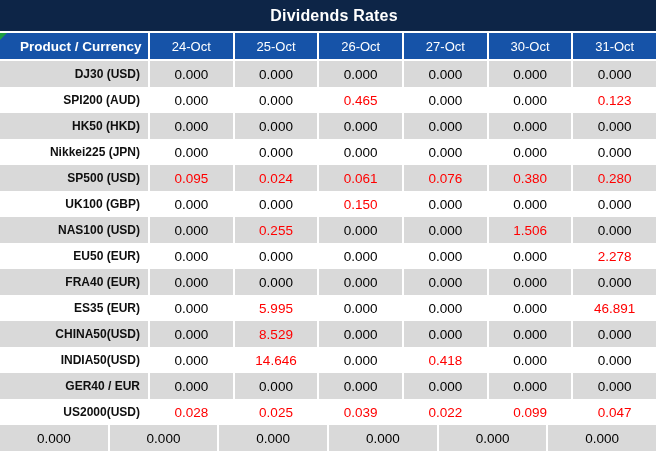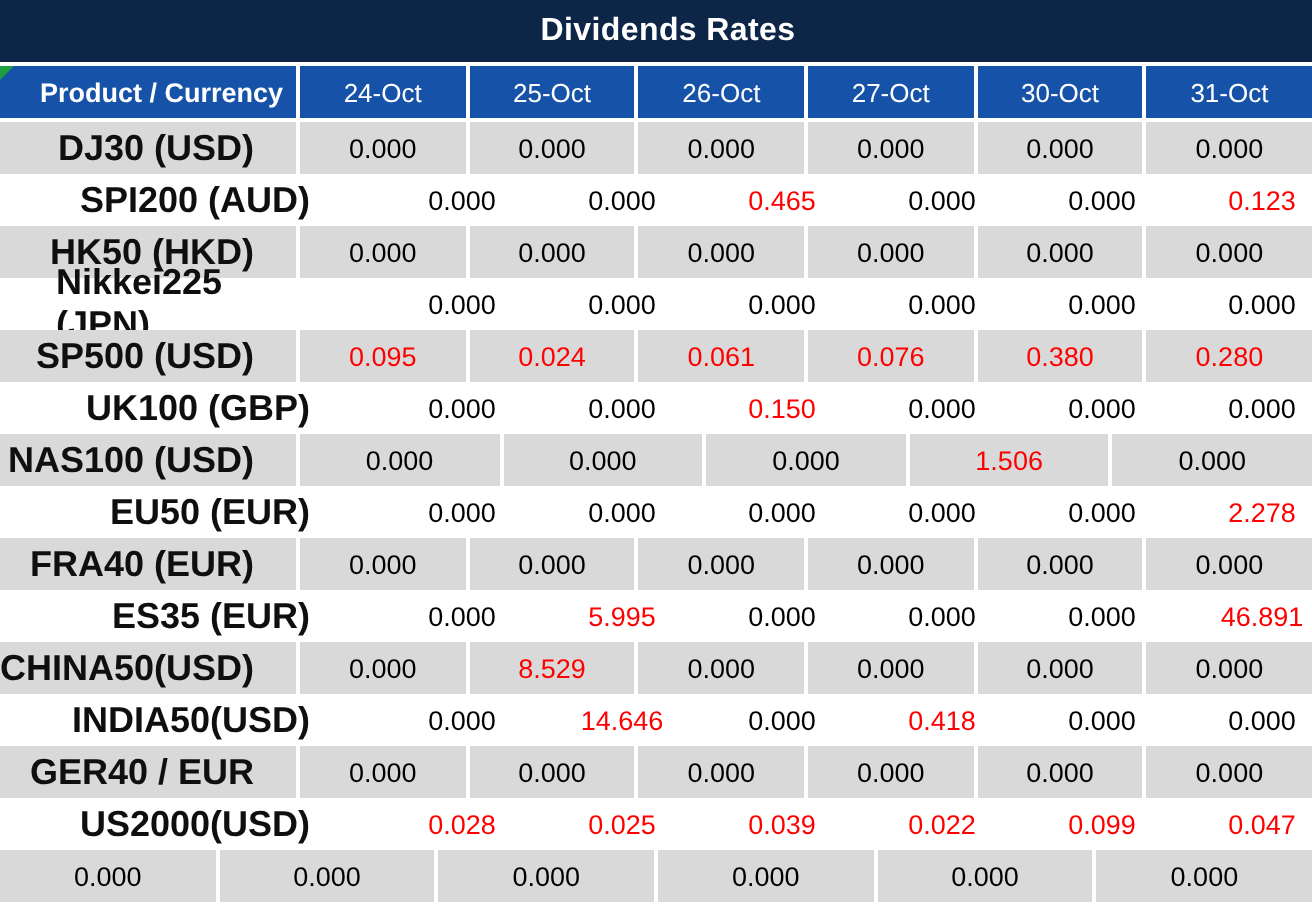--- a/index.html
+++ b/index.html
@@ -51,26 +51,26 @@
     flex:1 1 0;
     background:var(--header-bg);
     color:#fff;font-size:13px;
     justify-content:center;
     border-right:2px solid var(--grid);
     text-align:center;
   }
   .header-row .date-cell:last-child{border-right:none;}
   .row{display:flex;height:26px;}
   .row.gray .cell{background:var(--row-gray);}
-  .row.white .cell{background:var(--row-white);margin-left:28px;}
+  .row.white .cell{background:var(--row-white);}
   .product-cell{
     width:150px;flex:0 0 150px;
     justify-content:flex-end;
-    padding-right:21px;
-    font-weight:bold;font-size:18px;color:var(--text-dark);
+    padding-right:8px;
+    font-weight:bold;font-size:12px;color:var(--text-dark);
     border-right:2px solid var(--grid);
   }
   .value-cell{
     flex:1 1 0;
     justify-content:center;
     font-size:13.5px;color:#000;
     border-right:2px solid var(--grid);
   }
   .row .value-cell:last-child{border-right:none;}
   .value-cell.red{color:var(--red);}
@@ -149,20 +149,21 @@
           <div class="cell value-cell">0.000</div>
           <div class="cell value-cell">0.000</div>
           <div class="cell value-cell red">0.150</div>
           <div class="cell value-cell">0.000</div>
           <div class="cell value-cell">0.000</div>
           <div class="cell value-cell">0.000</div>
         </div>
         <div class="row gray">
           <div class="cell product-cell">NAS100 (USD)</div>
           <div class="cell value-cell">0.000</div>
+          <div class="cell value-cell red">0.255</div>
           <div class="cell value-cell">0.000</div>
           <div class="cell value-cell">0.000</div>
           <div class="cell value-cell red">1.506</div>
           <div class="cell value-cell">0.000</div>
         </div>
         <div class="row white">
           <div class="cell product-cell">EU50 (EUR)</div>
           <div class="cell value-cell">0.000</div>
           <div class="cell value-cell">0.000</div>
           <div class="cell value-cell">0.000</div>

